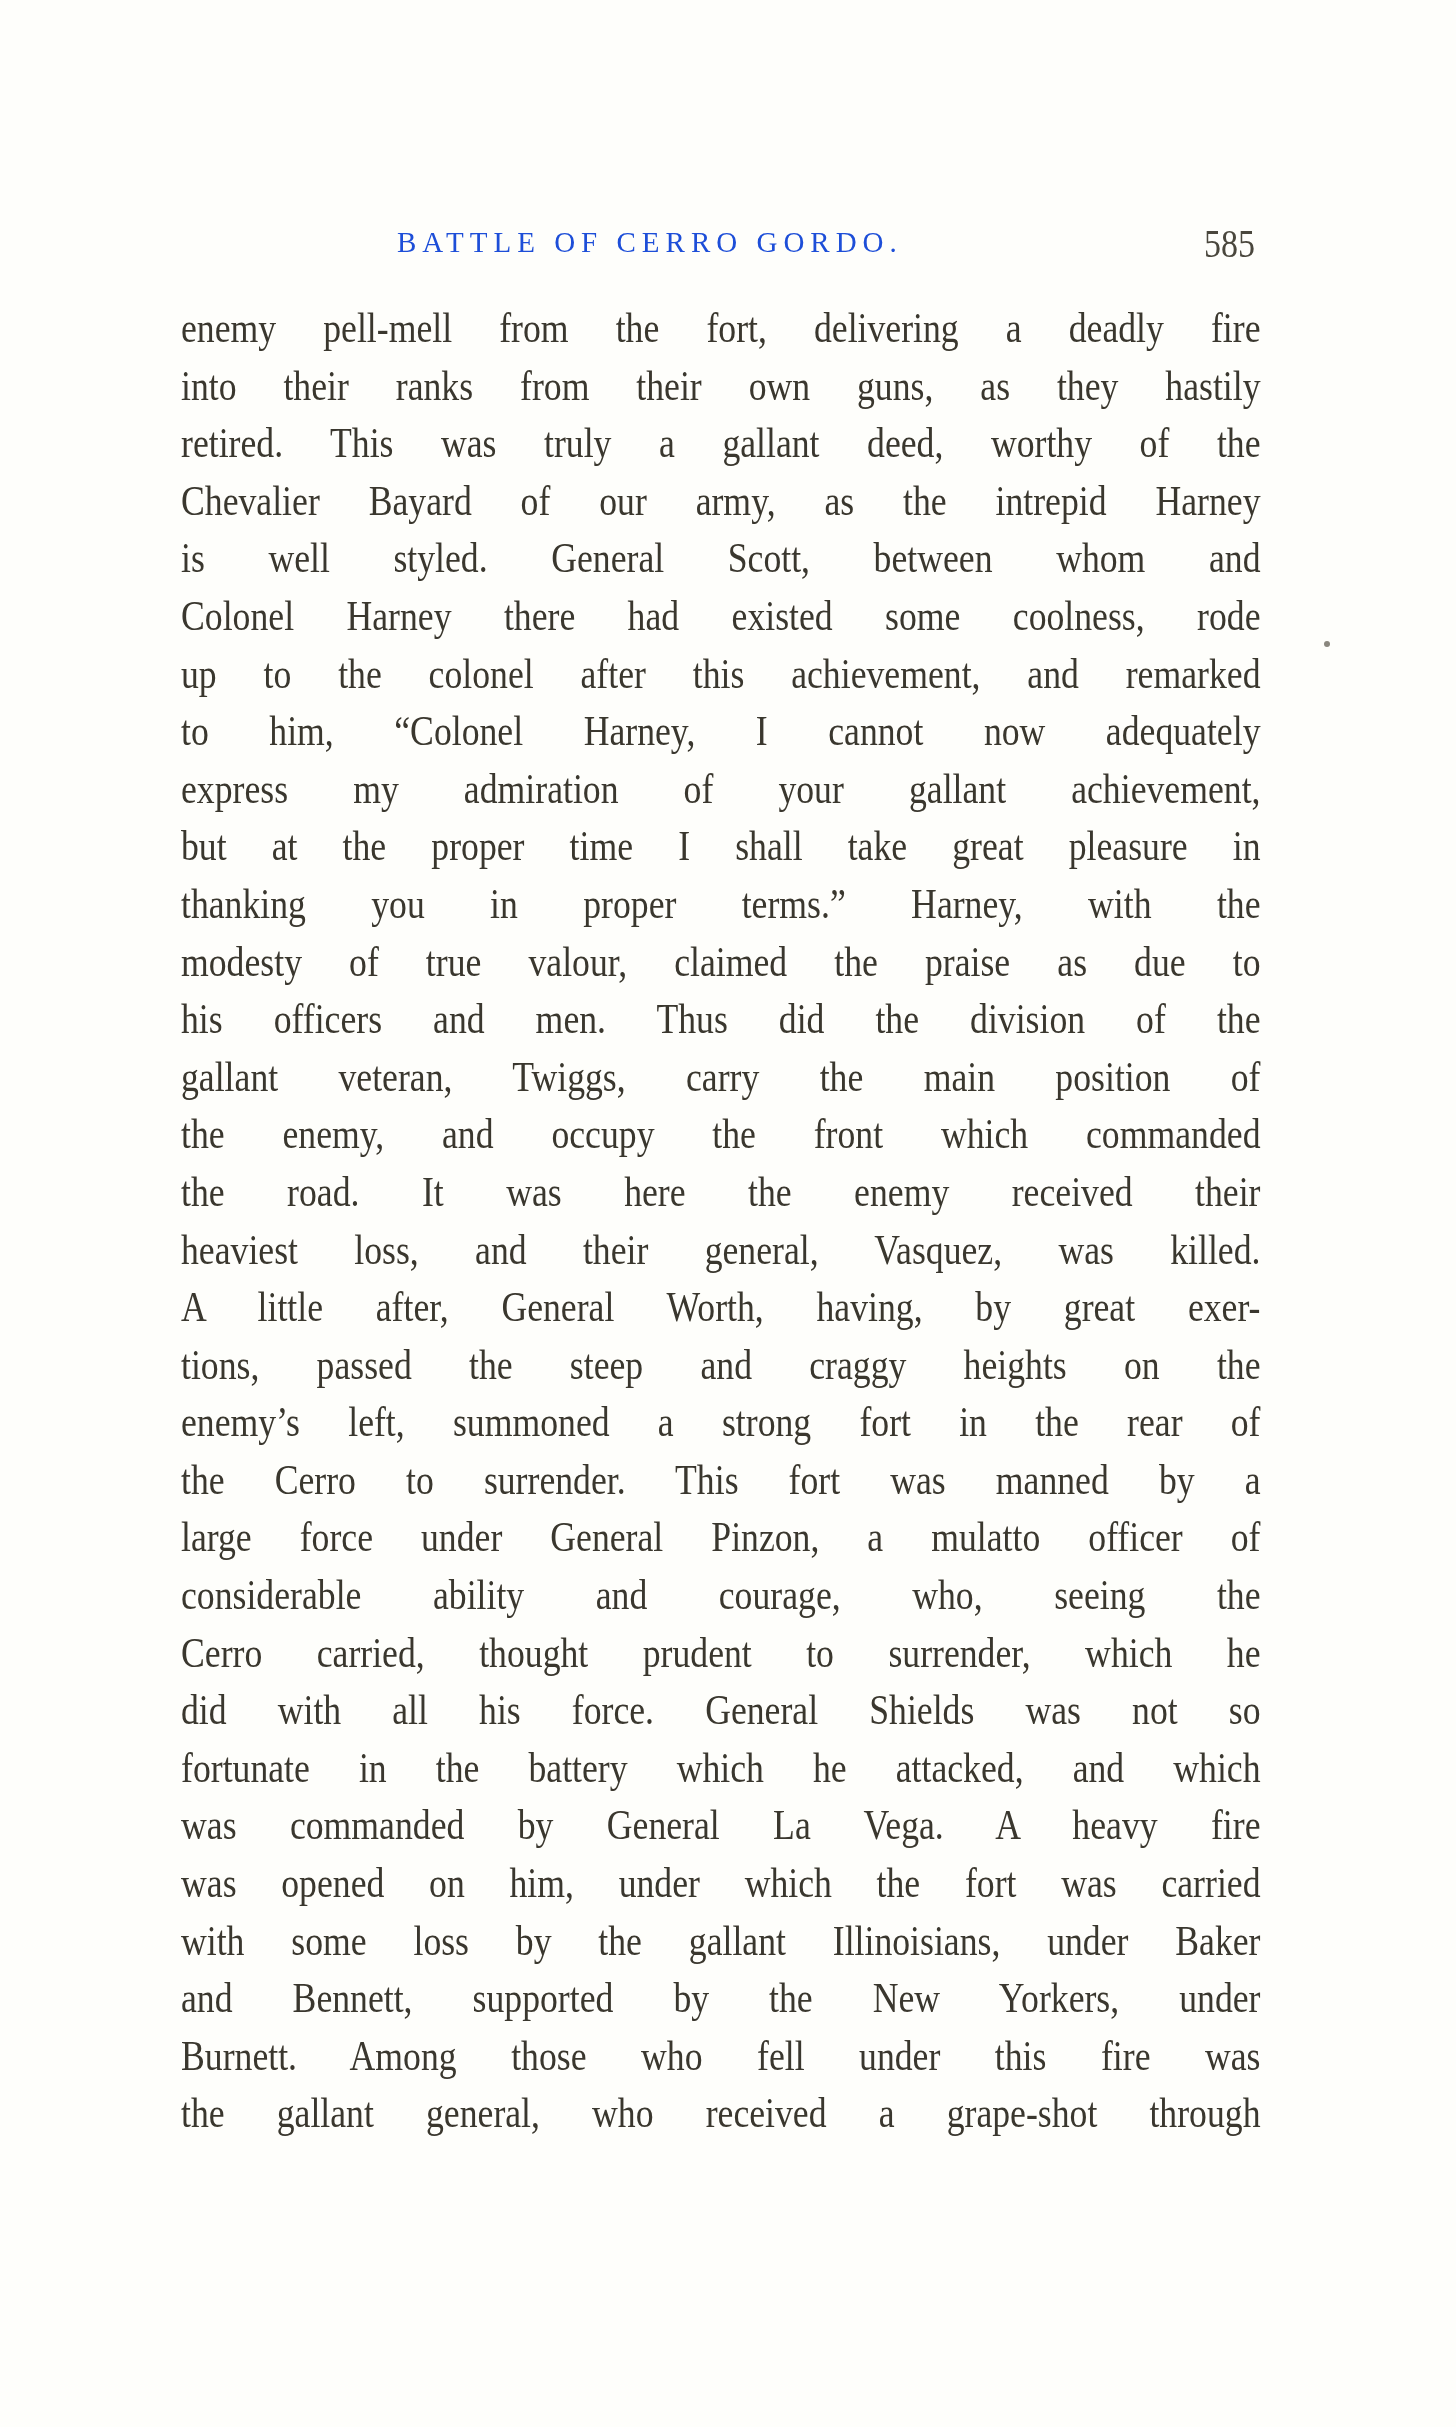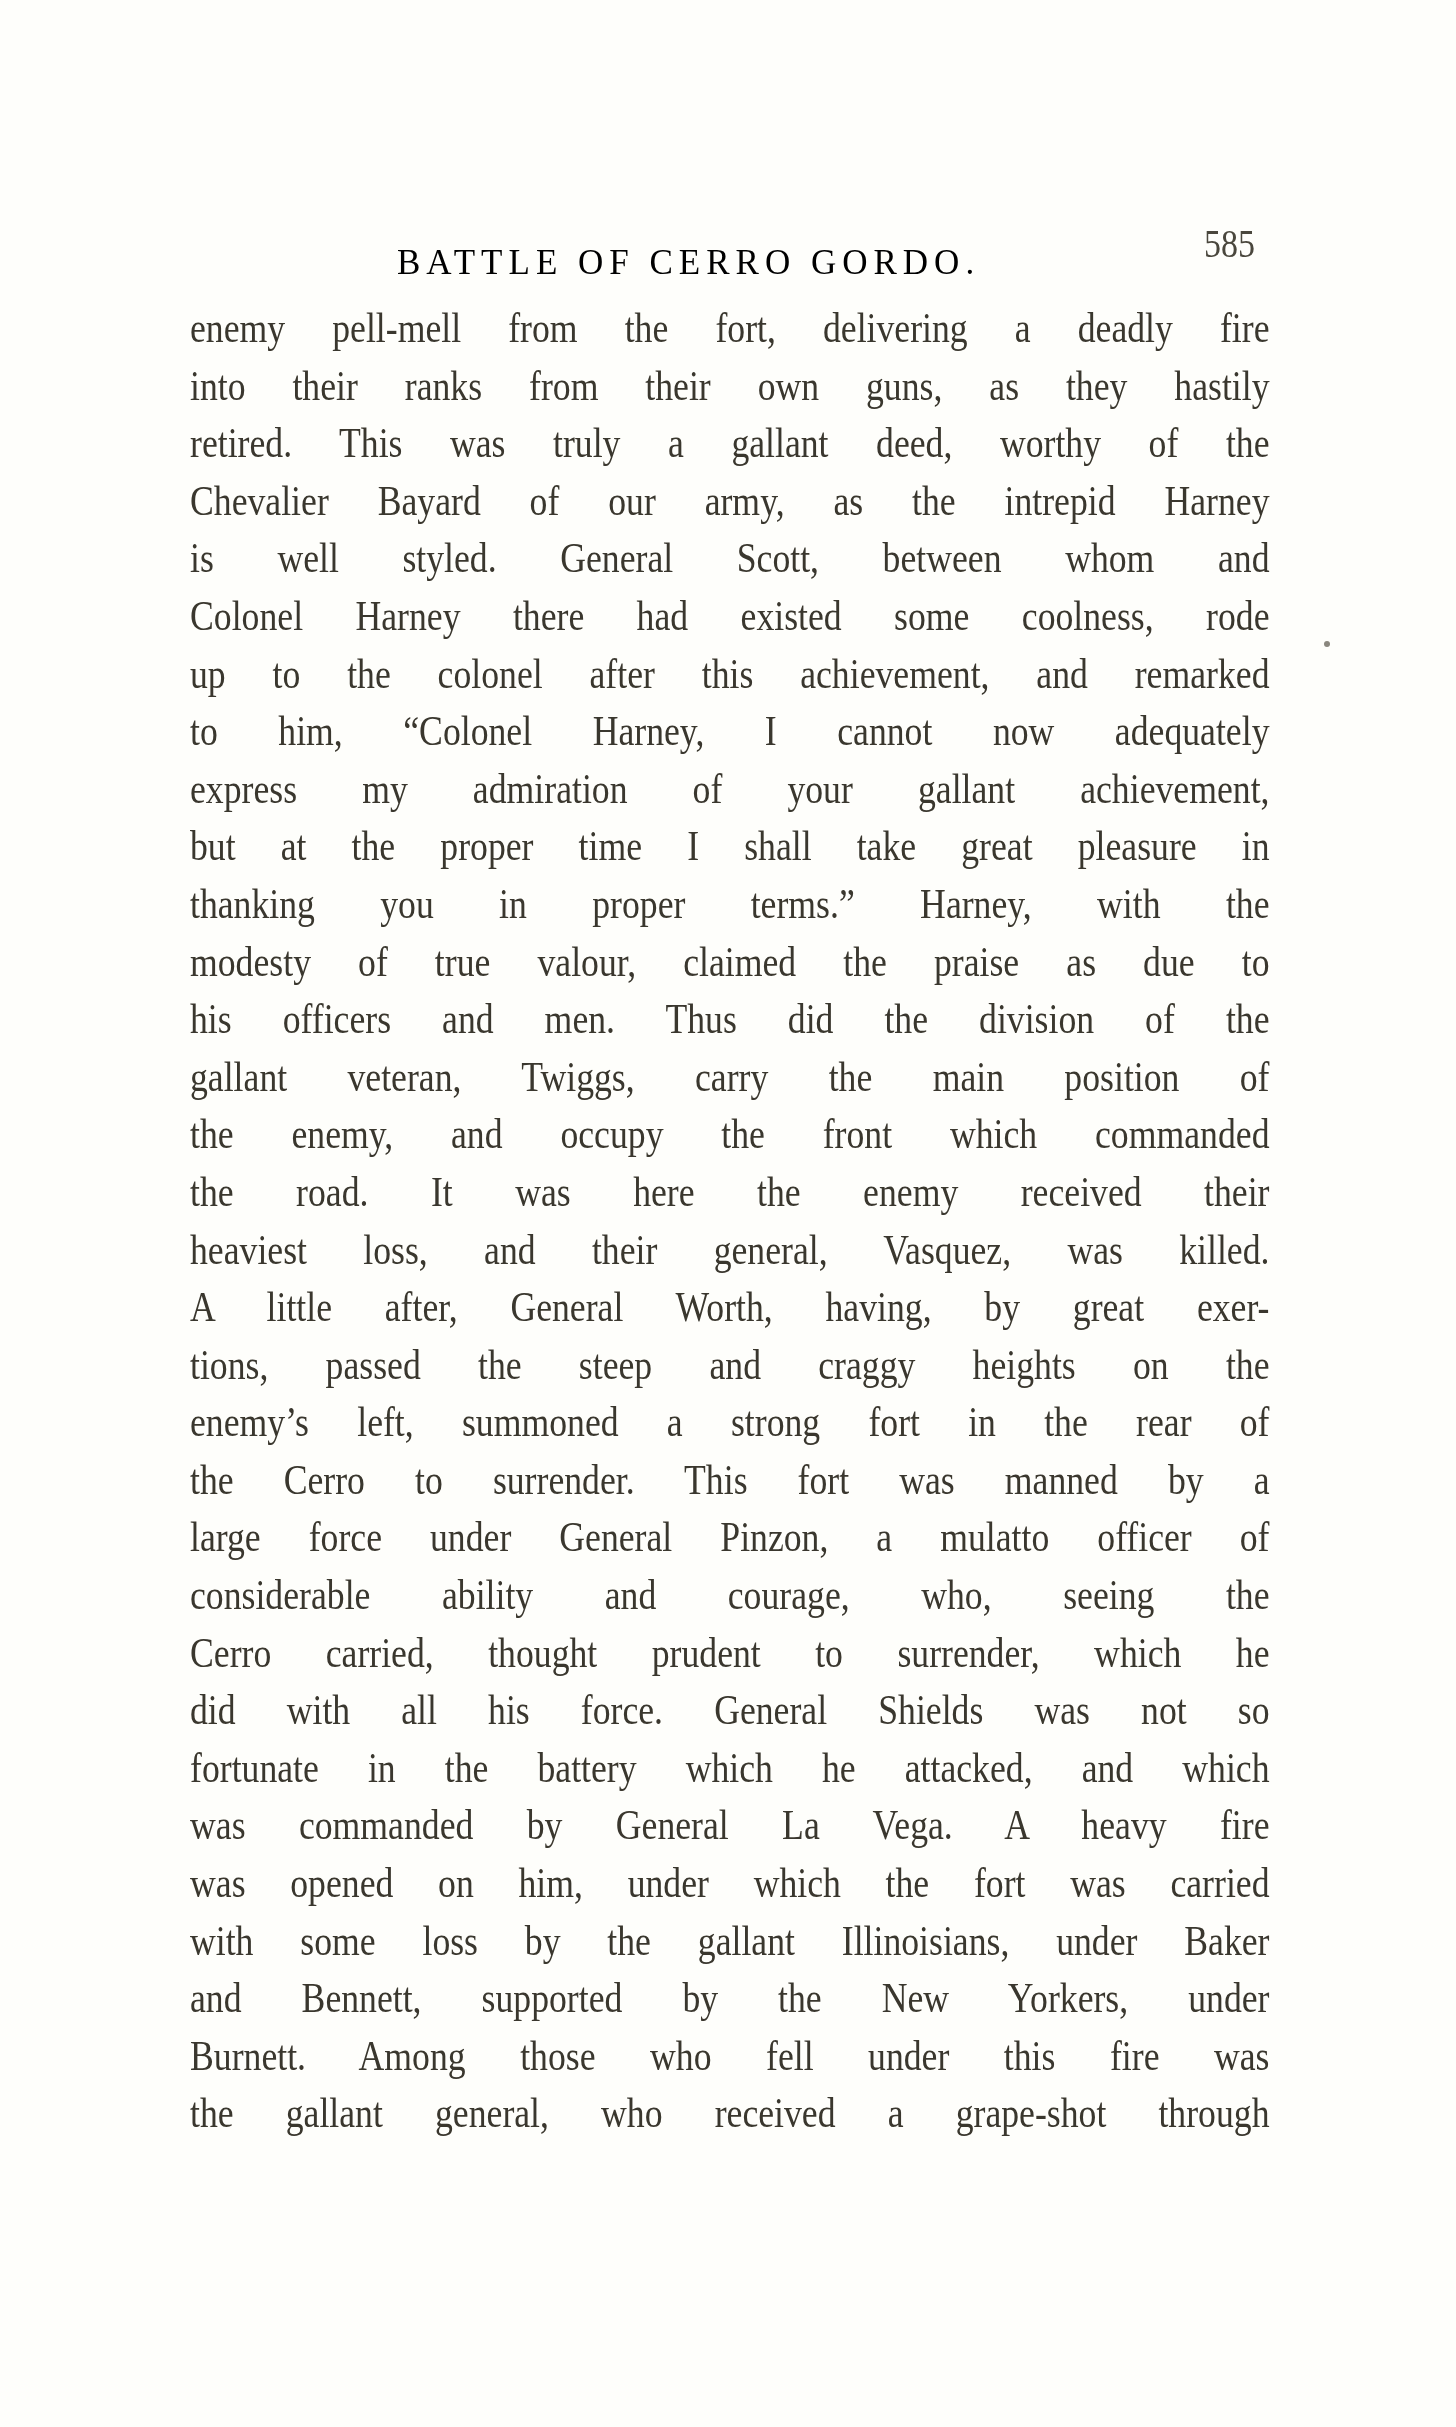--- a/index.html
+++ b/index.html
@@ -12,34 +12,33 @@
     color: #3a372e;
   }
   .page { position: absolute; left: 0; top: 0; width: 1456px; height: 2427px; }
   .running-head {
     position: absolute;
     left: 175px; top: 226px;
     width: 1080px; height: 50px;
   }
   .rh-title {
     position: absolute; left: 222px; top: 0;
-    font-size: 35px; letter-spacing: 6px;
-    color: #000000;
+    font-size: 29px; letter-spacing: 6px;
+    color: #1d4ed8;
     white-space: nowrap;
-    margin-top: 17px;
   }
   .rh-page {
     position: absolute; right: 0; top: -6px;
     font-size: 40px;
     color: #4a473d;
     transform: scaleX(0.85); transform-origin: right center;
   }
   .body-text {
     position: absolute;
-    left: 190px; top: 300px;
+    left: 181px; top: 300px;
     width: 1080px;
   }
   .line {
     display: block;
     height: 57.6px;
     line-height: 57.6px;
     font-size: 42px;
     white-space: nowrap;
     width: 1270px;
     transform: scaleX(0.85);

